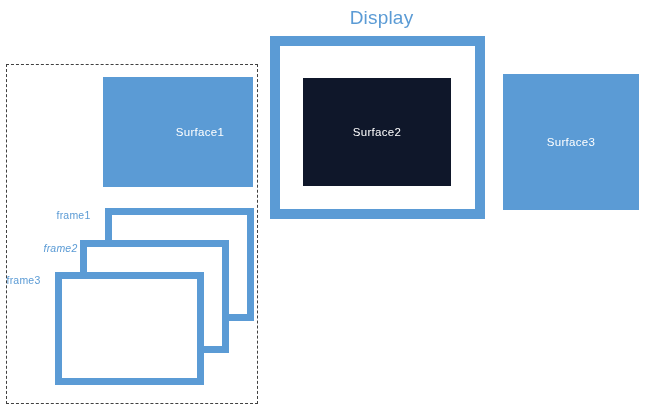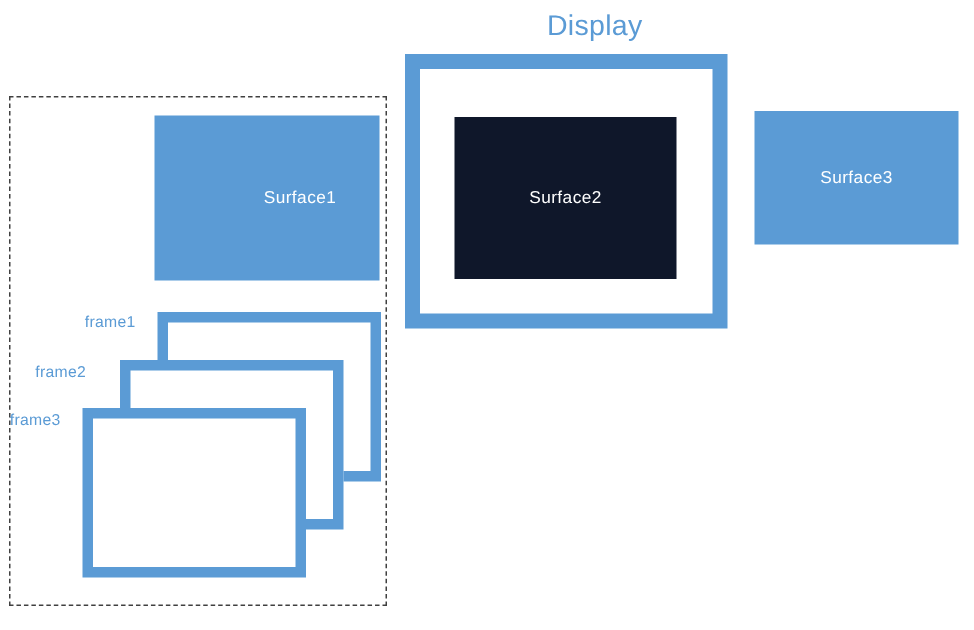--- a/index.html
+++ b/index.html
@@ -28,21 +28,21 @@
     text-align: center;
     color: #5B9BD5;
     font-size: 19px;
     font-weight: 400;
     letter-spacing: 0.2px;
     white-space: nowrap;
   }
   
   #display-title span {
     position: relative;
-    left: 72px;
+    left: 57px;
     text-align: right;
   }
 
   
   #client-region {
     position: absolute;
     left: 6px;
     top: 64px;
     width: 252px;
     height: 340px;
@@ -67,21 +67,21 @@
     left: 103px;
     top: 77px;
     width: 150px;
     height: 110px;
     padding-left: 44px;
   }
   #surface3 {
     left: 503px;
     top: 74px;
     width: 136px;
-    height: 89px;
+    height: 136px;
   }
 
   
   #surface2-frame {
     position: absolute;
     left: 270px;
     top: 36px;
     width: 215px;
     height: 183px;
     border: 10px solid #5B9BD5;
@@ -118,21 +118,21 @@
   .frame-label {
     position: absolute;
     color: #5B9BD5;
     font-size: 10.5px;
     text-align: center;
     white-space: nowrap;
     z-index: 6;
     letter-spacing: 0.2px;
   }
   #frame1-label { left: 45px;  top: 209px; width: 57px; }
-  #frame2-label { left: 12px;  top: 242px; width: 57px; }
+  #frame2-label { left: 32px;  top: 242px; width: 57px; font-style: italic; }
   #frame3-label { left: -5px;  top: 274px; width: 57px; }
 </style>
 </head>
 <body>
 
 <div id="canvas">
 
   <div id="display-title">
     <span>Display</span>
   </div>

